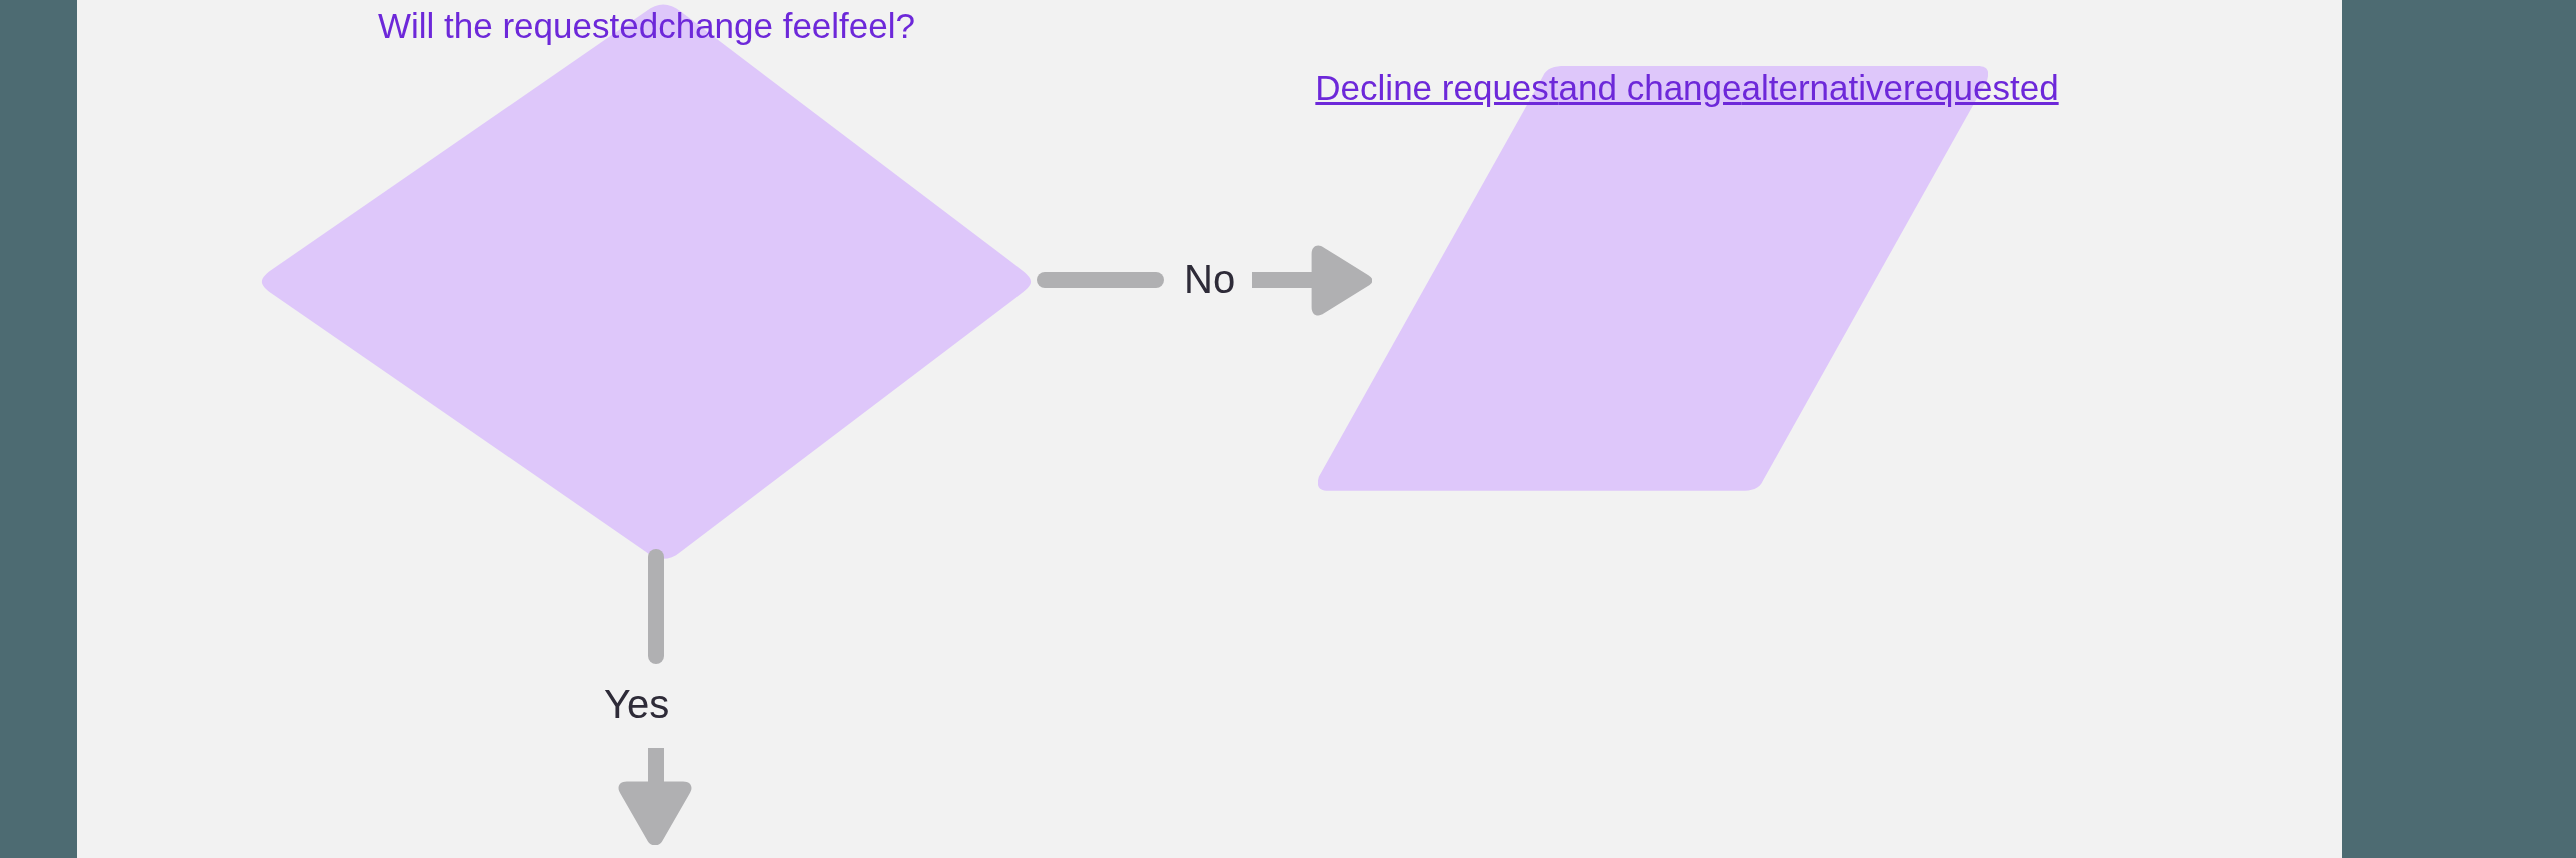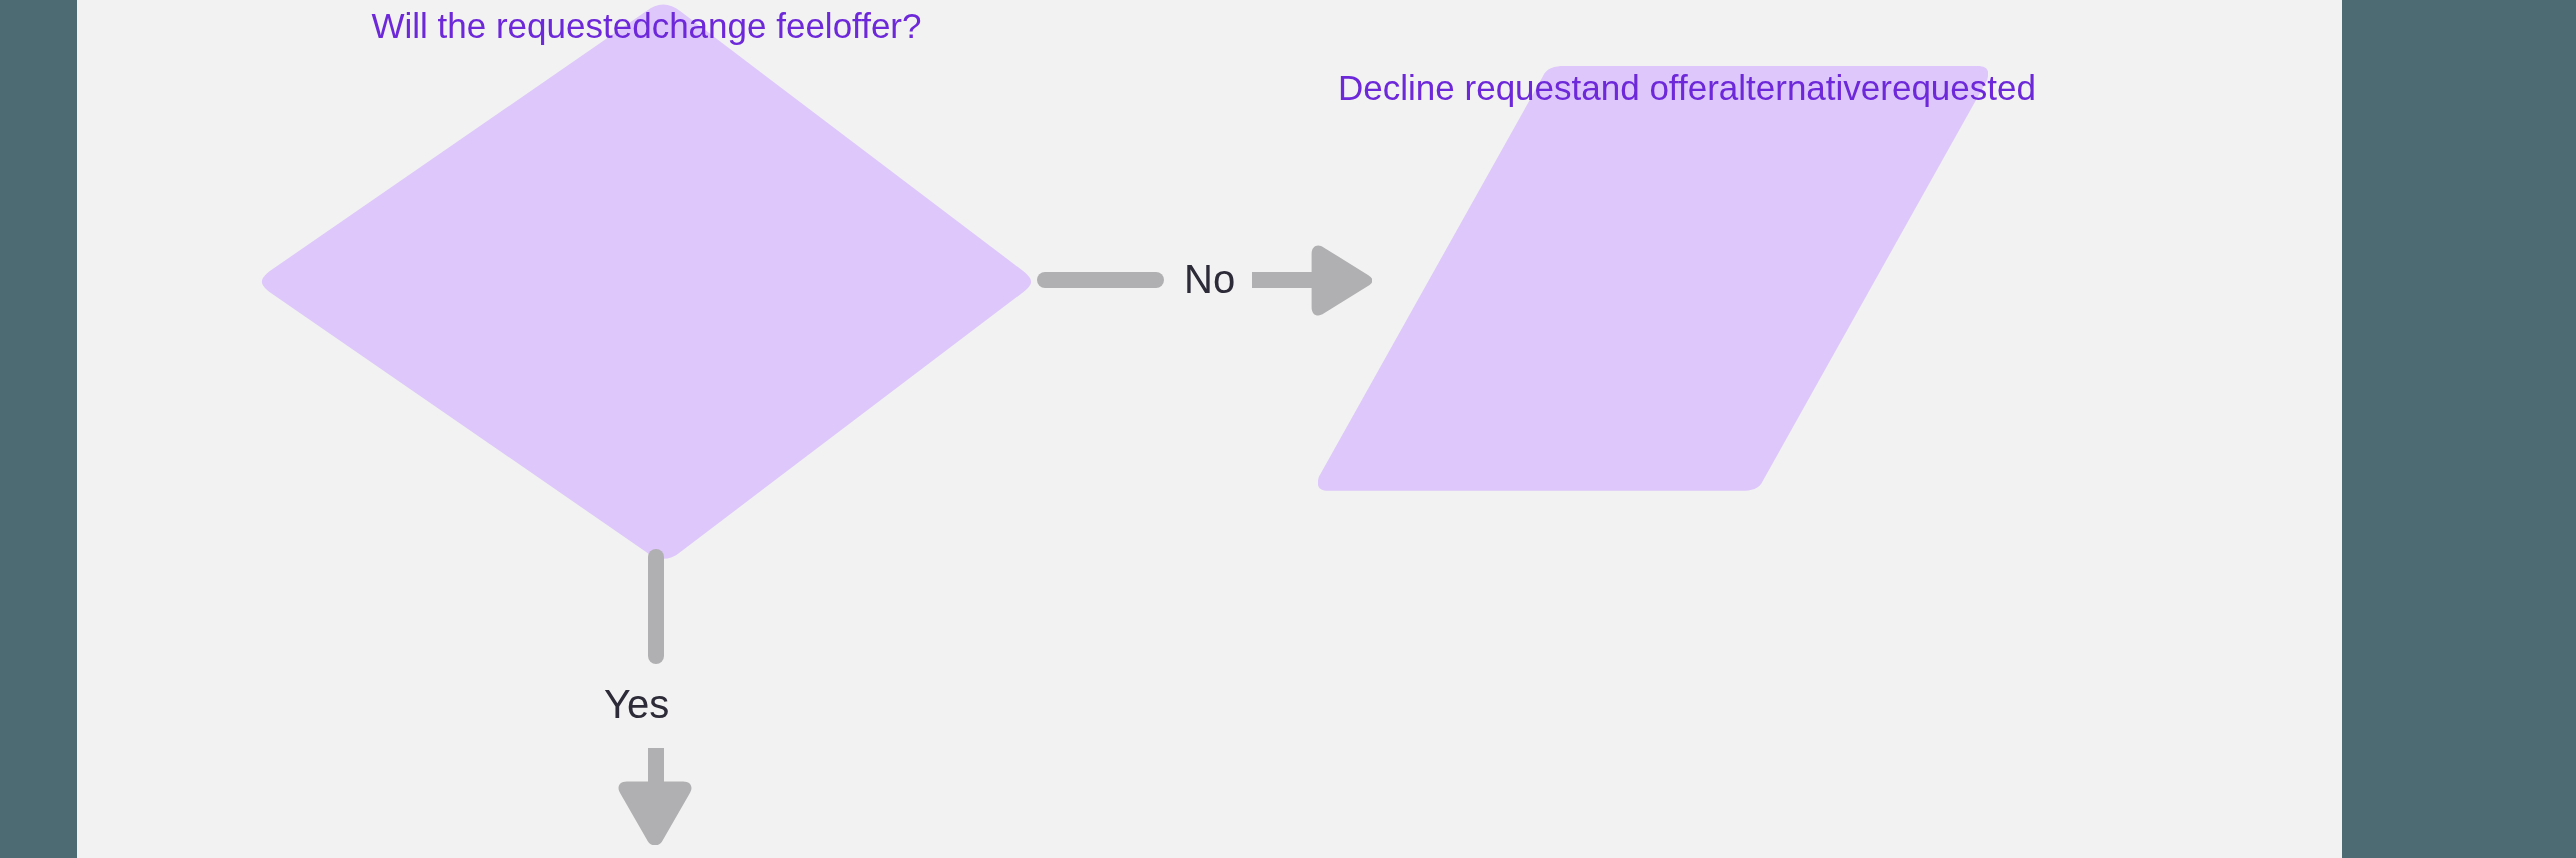--- a/index.html
+++ b/index.html
@@ -80,20 +80,21 @@
   .node-io {
     left: 1241px;      
     top: 66px;
     width: 670px;
     height: 425px;
   }
   .node-io .node-text {
     font-size: 35px;
     line-height: 1.0;
     transform: translateX(34px);
+    text-decoration: underline;
   }
   .node-io .node-text span {
     display: block;
     padding: 4.4px 0;
   }
 
   
   .edge-seg {
     position: absolute;
     background: #b0b0b2;
@@ -178,39 +179,39 @@
                  C 874 312 874 316 862 326
                  L 474 620
                  C 462 630 448 630 436 620
                  L 10 326
                  C -2 316 -2 312 10 302
                  Z" fill="#dec7fa"></path>
       </svg>
       <div class="node-text">
         <span>Will the requested</span>
         <span>change feel</span>
-        <span>offer?</span>
+        <span>feel?</span>
       </div>
     </div>
 
     <div class="node-io">
       <svg class="shape" viewBox="0 0 757 480" preserveAspectRatio="none">
         <path d="M 254 12
                  C 258 2 268 0 278 0
                  L 745 0
                  C 757 0 759 6 756 16
                  L 503 468
                  C 499 478 489 480 479 480
                  L 12 480
                  C 0 480 -2 474 1 464
                  Z" fill="#dec7fa"></path>
       </svg>
       <div class="node-text">
         <span>Decline request</span>
-        <span>and offer</span>
+        <span>and change</span>
         <span>alternative</span>
         <span>requested</span>
       </div>
     </div>
 
     <div class="edge-seg edge-no-seg1"></div>
     <div class="edge-label edge-no-label">No</div>
     <div class="edge-seg edge-no-seg2"></div>
     <div class="edge-arrow edge-no-arrow">
       <svg viewBox="0 0 72 80" width="64" height="71">

